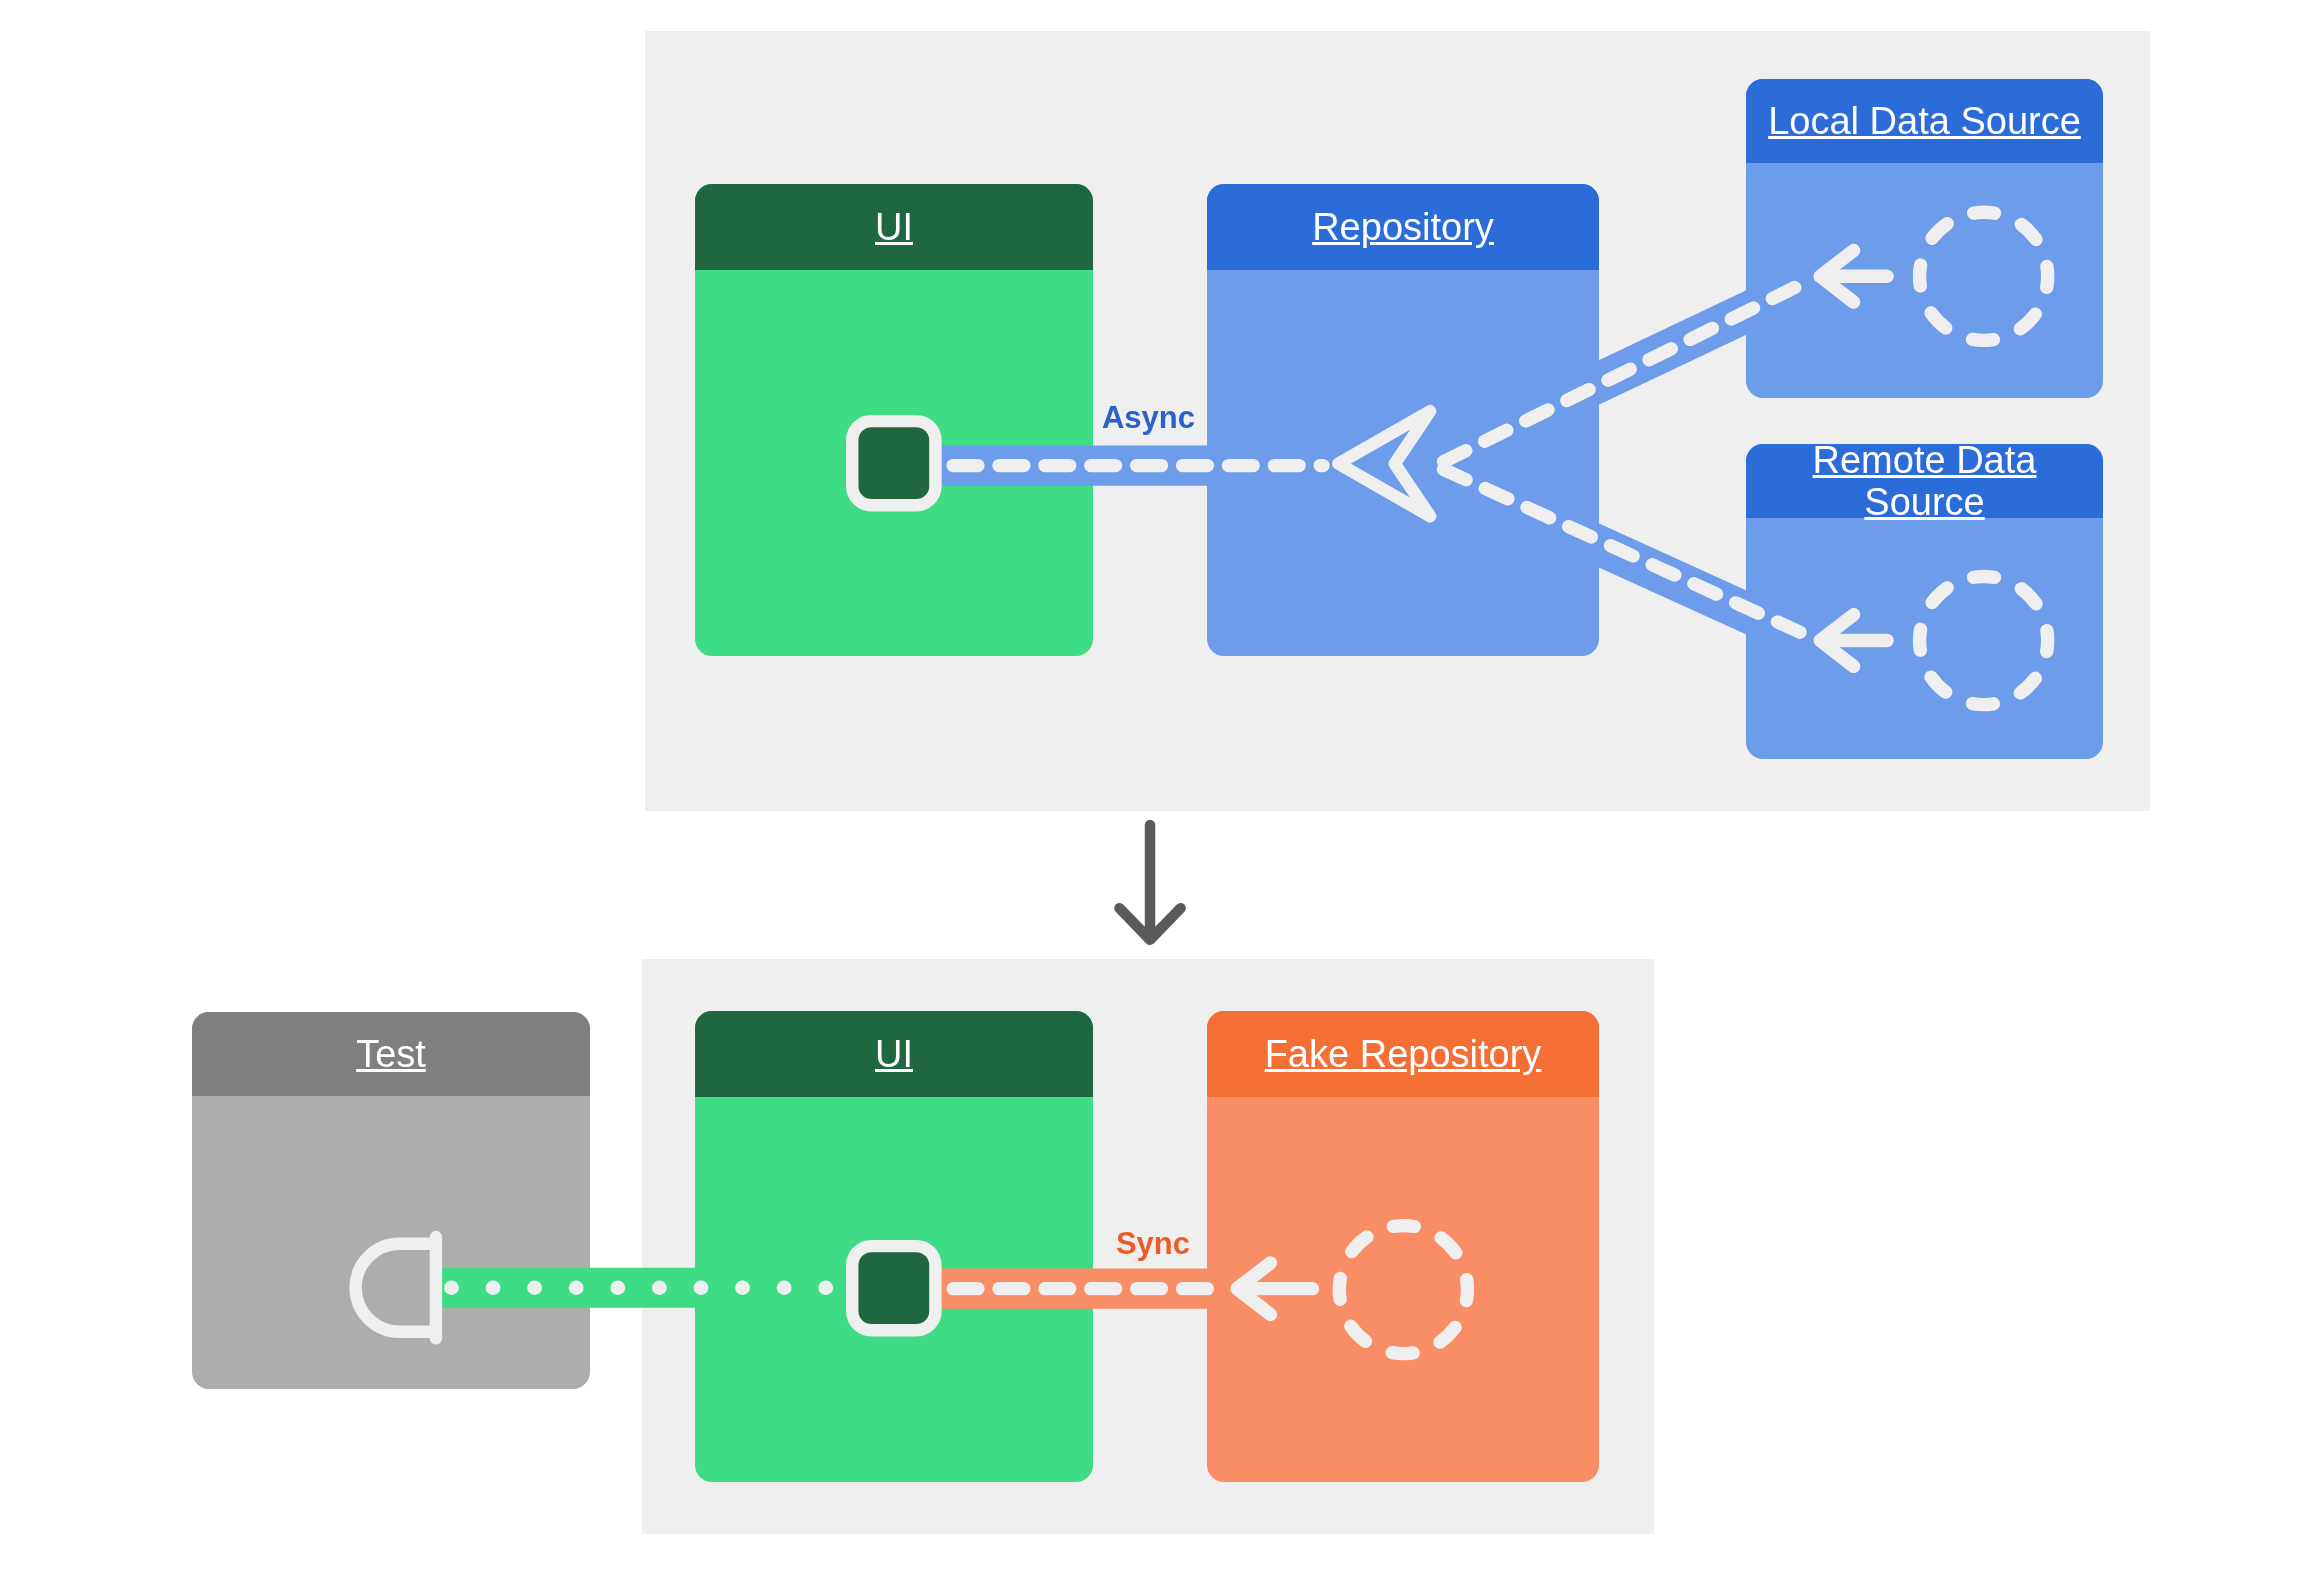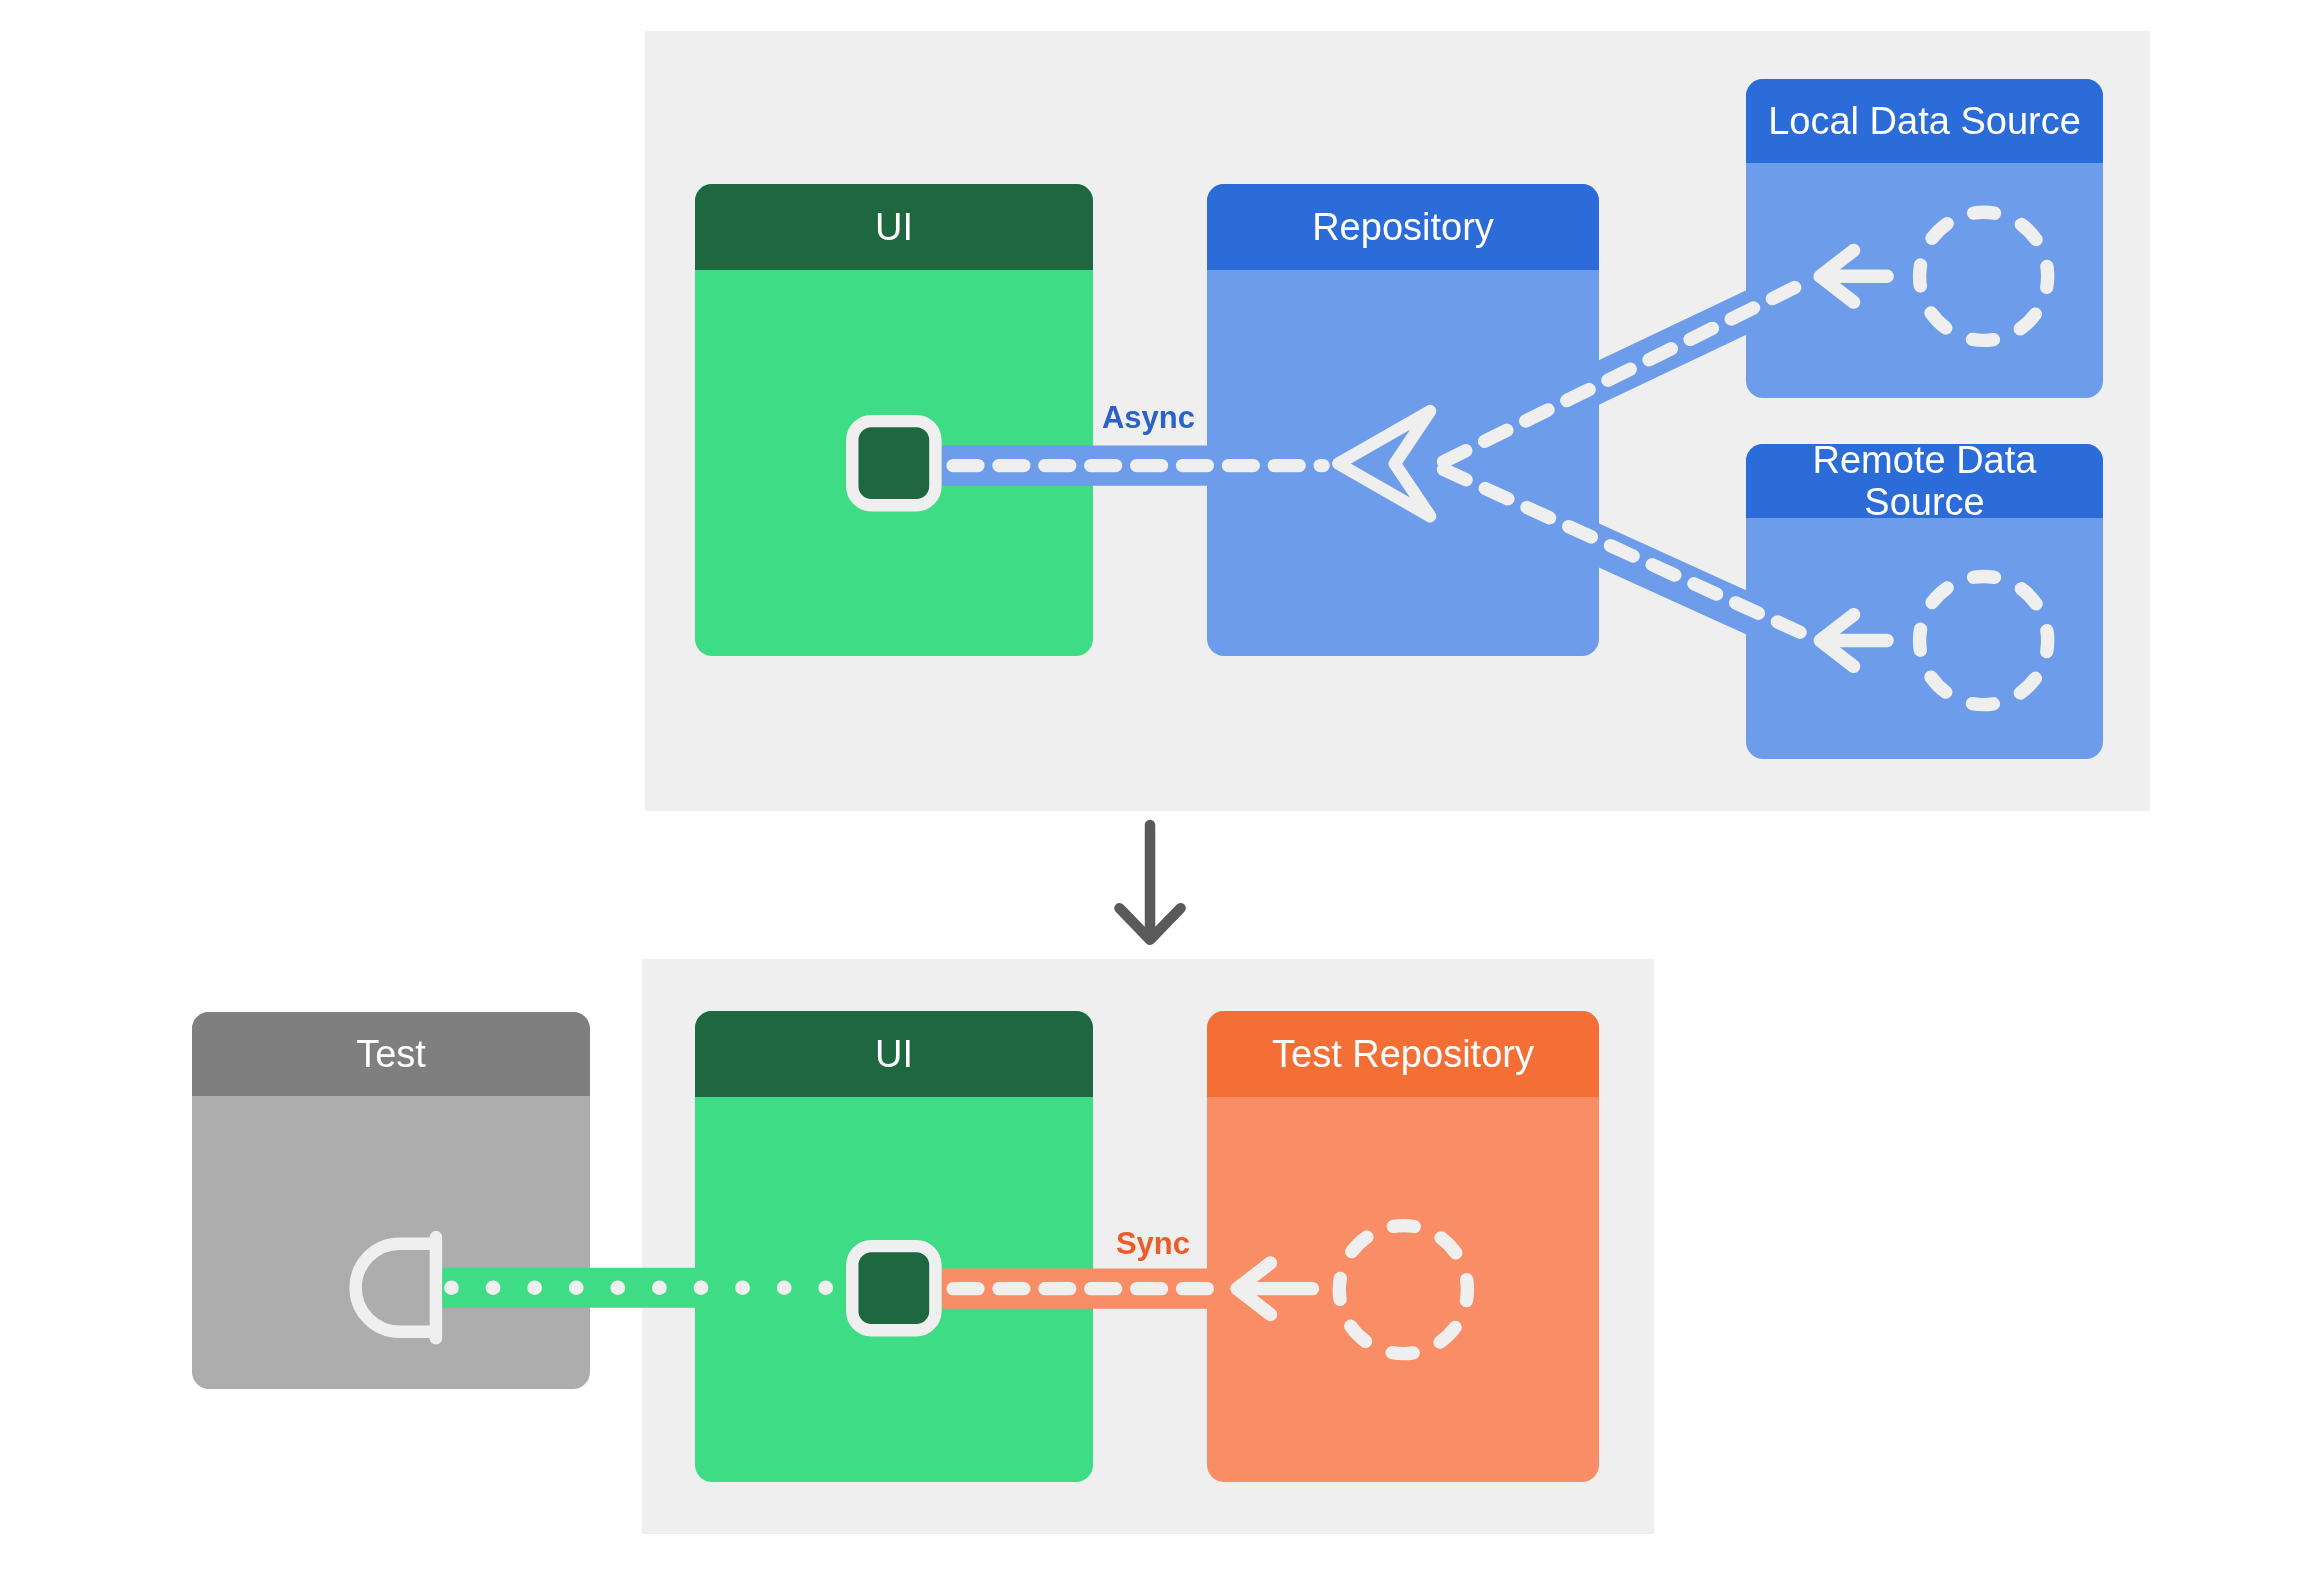--- a/index.html
+++ b/index.html
@@ -16,21 +16,21 @@
   body{font-family:"Liberation Sans", sans-serif;}
   .stage{position:relative;width:2323px;height:1586px;background:var(--page-bg);overflow:hidden;}
   .panel{position:absolute;background:var(--panel-bg);}
   .card{position:absolute;border-radius:17px;}
   .card-header{
     position:absolute;left:0;top:0;width:100%;height:86px;
     border-radius:17px 17px 0 0;
     display:flex;align-items:center;justify-content:center;
   }
   .card-title{
-    color:#FFFFFF;font-size:38px;line-height:42px;text-align:center;font-weight:400;
+    color:#FFFFFF;font-size:38px;line-height:42px;text-align:center;font-weight:400;text-decoration:underline;
   }
   .title-wrap{width:268px;}
   .flow-label{position:absolute;font-size:31px;font-weight:700;text-align:right;width:210px;height:48px;line-height:48px;}
   .label-async{color:var(--async-text);}
   .label-sync{color:var(--sync-text);}
   svg.overlay{position:absolute;left:0;top:0;pointer-events:none;}
   .band{stroke-width:42;fill:none;}
   .band-blue{stroke:var(--blue-body);}
   .band-green{stroke:var(--green-body);}
   .band-salmon{stroke:var(--orange-body);}
@@ -83,21 +83,21 @@
   </div>
 
   <div class="card" style="left:695px;top:1011px;width:398px;height:471px;background:var(--green-body);">
     <div class="card-header" style="background:var(--green-header);">
       <span class="card-title">UI</span>
     </div>
   </div>
 
   <div class="card" style="left:1207px;top:1011px;width:392px;height:471px;background:var(--orange-body);">
     <div class="card-header" style="background:var(--orange-header);">
-      <span class="card-title">Test Repository</span>
+      <span class="card-title">Fake Repository</span>
     </div>
   </div>
 
   <div class="flow-label label-async" style="left:985px;top:394px;">Async</div>
   <div class="flow-label label-sync" style="left:980px;top:1220px;">Sync</div>
 
   <svg class="overlay" width="2323" height="1586" viewBox="0 0 2430 1659">
 
     <line class="band band-blue" x1="985" y1="487" x2="1310" y2="487"></line>
     <line class="band band-blue" x1="1502" y1="481" x2="1898" y2="293"></line>

